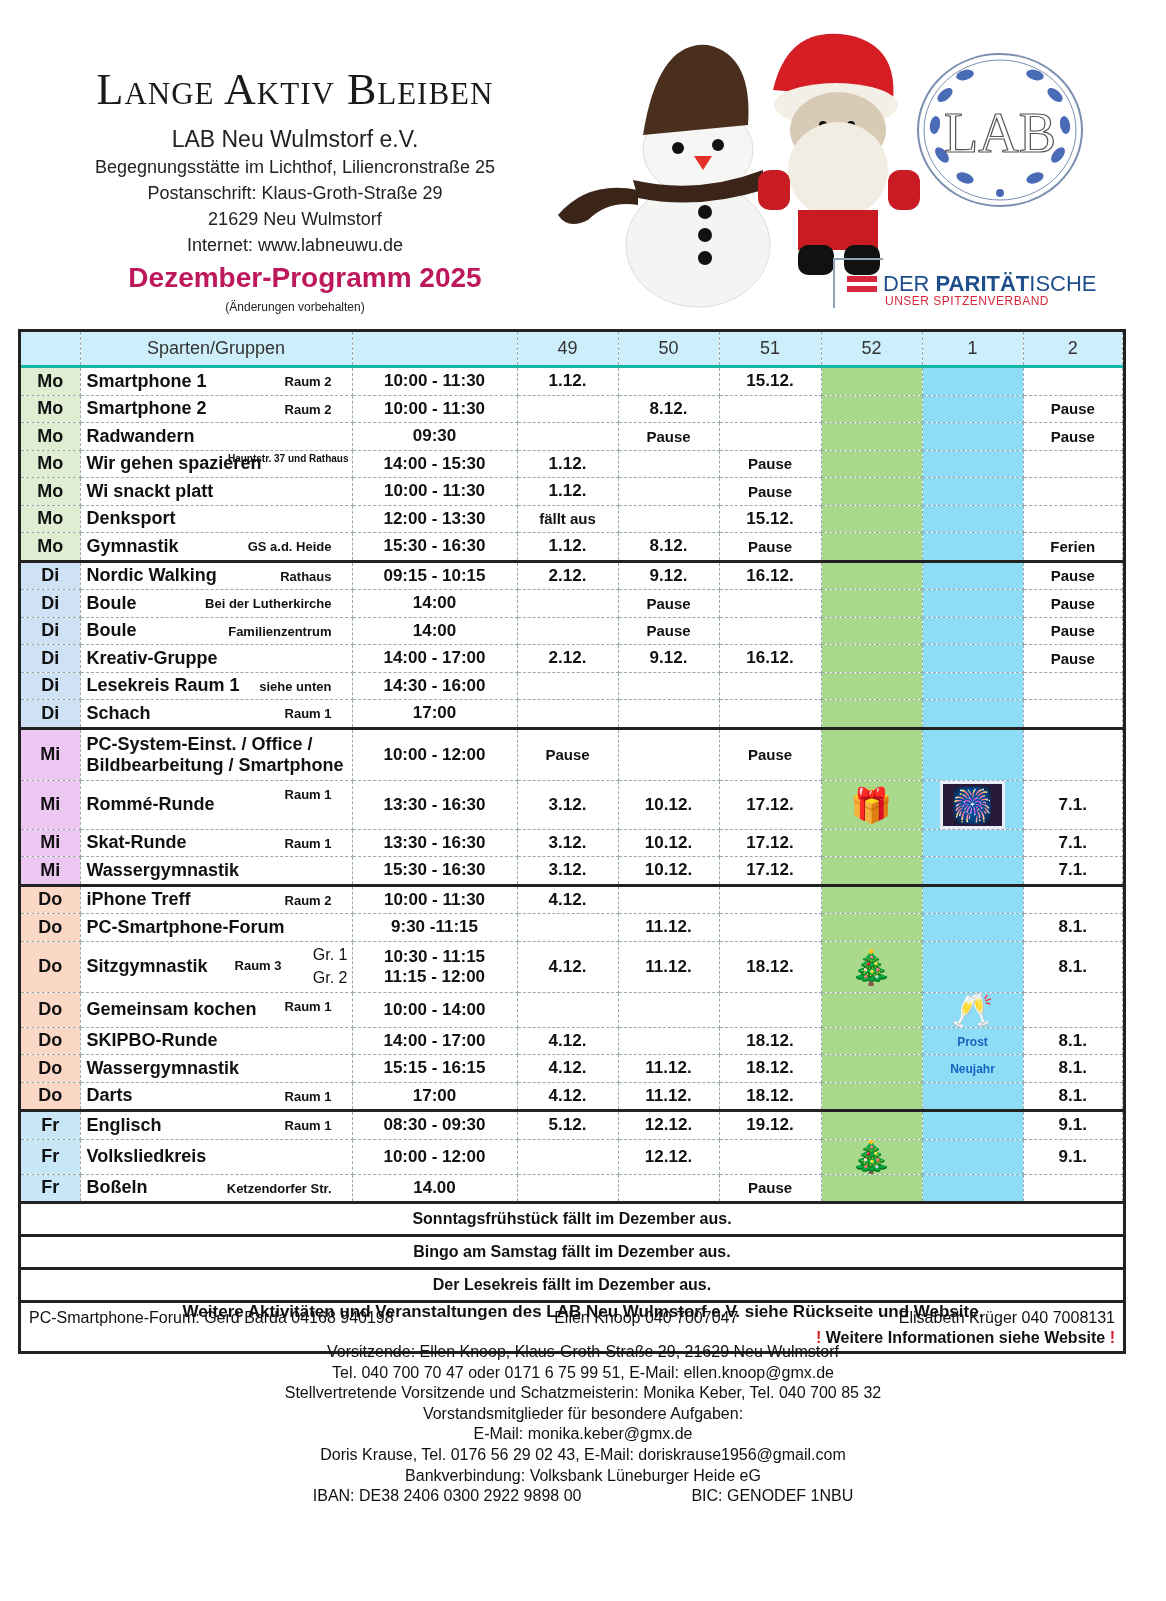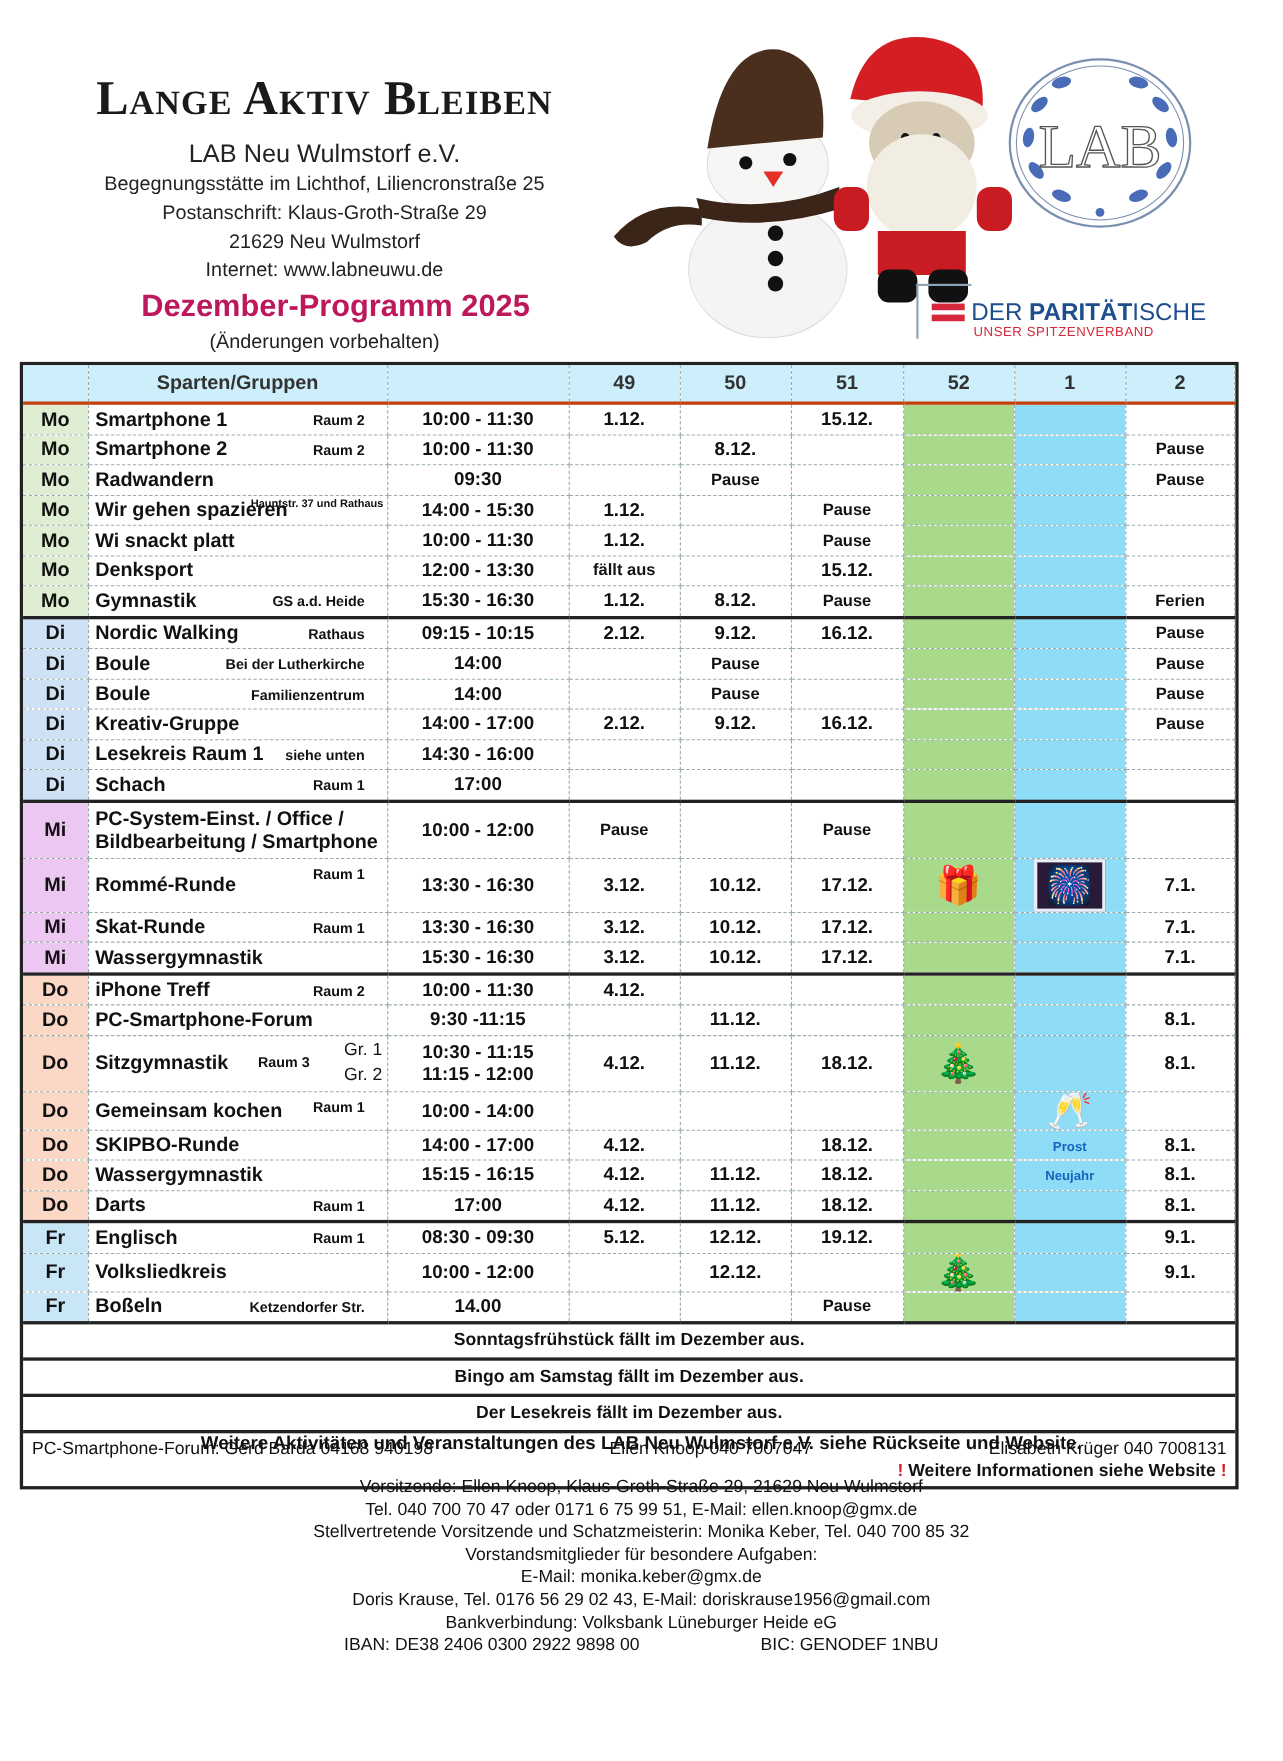--- a/index.html
+++ b/index.html
@@ -1,47 +1,47 @@
 <!DOCTYPE html>
 <html><head>
 <meta charset="utf-8">
 <style>
   html, body { margin: 0; padding: 0; background: #ffffff; }
   body { width: 1166px; height: 1601px; position: relative; overflow: hidden;
          font-family: "Liberation Sans", sans-serif; color: #111; }
   .org-title { position: absolute; left: 30px; top: 68px; width: 530px; text-align: center;
-               font-family: "Liberation Serif", serif; font-weight: bold; font-size: 44px;
+               font-family: "Liberation Serif", serif; font-weight: normal; font-size: 44px;
                font-variant: small-caps; letter-spacing: 1px; color: #1a1a1a; line-height: 1; }
   .org-sub { position: absolute; left: 30px; top: 126px; width: 530px; text-align: center;
              font-size: 23px; color: #222; }
   .addr { position: absolute; left: 30px; width: 530px; text-align: center; font-size: 18px; color: #222; }
   .prog-title { position: absolute; left: 40px; top: 262px; width: 530px; text-align: center;
                 font-size: 28px; font-weight: bold; color: #be185d; }
   .prog-note { position: absolute; left: 40px; top: 300px; width: 510px; text-align: center;
-               font-size: 18px; color: #222; }
+               font-size: 12px; color: #222; }
 
   
   .crochet { position: absolute; left: 548px; top: 30px; width: 380px; height: 280px; }
   .lab-logo { position: absolute; left: 915px; top: 50px; width: 170px; height: 160px; }
   .parit { position: absolute; left: 833px; top: 258px; width: 290px; height: 50px; }
   .parit .frame { position: absolute; left: 0; top: 0; width: 48px; height: 48px;
                   border-left: 2px solid #8fa3b6; border-top: 2px solid #8fa3b6; }
   .parit .bar { position: absolute; left: 14px; width: 30px; height: 6px; background: #d6283a; }
   .parit .name { position: absolute; left: 50px; top: 13px; font-size: 22px; color: #1f4e8c; white-space: nowrap; }
   .parit .name b { font-weight: bold; }
   .parit .sub { position: absolute; left: 52px; top: 36px; font-size: 12px; color: #d6283a; letter-spacing: .5px; white-space: nowrap; }
 
   
   .sched { position: absolute; left: 18px; top: 329px; width: 1108px;
            border: 3px solid #222; box-sizing: border-box; }
   table { border-collapse: collapse; width: 100%; table-layout: fixed; }
   td, th { border-right: 1px dashed #9aa; border-bottom: 1px dashed #9aa;
            padding: 0; height: 26.5px; font-size: 17px; text-align: center; white-space: nowrap; overflow: hidden; }
-  th { background: #cdeefb; font-weight: bold; font-size: 18px; height: 33px; color: #333;
-       border-bottom: 3px solid #c2410c; }
+  th { background: #cdeefb; font-weight: normal; font-size: 18px; height: 33px; color: #333;
+       border-bottom: 3px solid #14b8a6; }
   td.day { font-weight: bold; font-size: 18px; }
   td.name { text-align: left; padding-left: 6px; position: relative; }
   td.name .g { font-weight: bold; font-size: 18px; }
   td.name .loc { position: absolute; right: 20px; top: 6px; font-size: 13px; font-weight: bold; }
   td.name .loc.tiny { font-size: 10px; line-height: 10px; top: 3px; right: 3px; text-align: left; }
   td.name .gr { position: absolute; right: 4px; font-size: 16px; }
   td.time { font-size: 17px; font-weight: bold; }
   td.dt { font-weight: bold; font-size: 17px; }
   td.note { font-weight: bold; font-size: 15px; }
   td.c52 { background: #a9d98a; }

